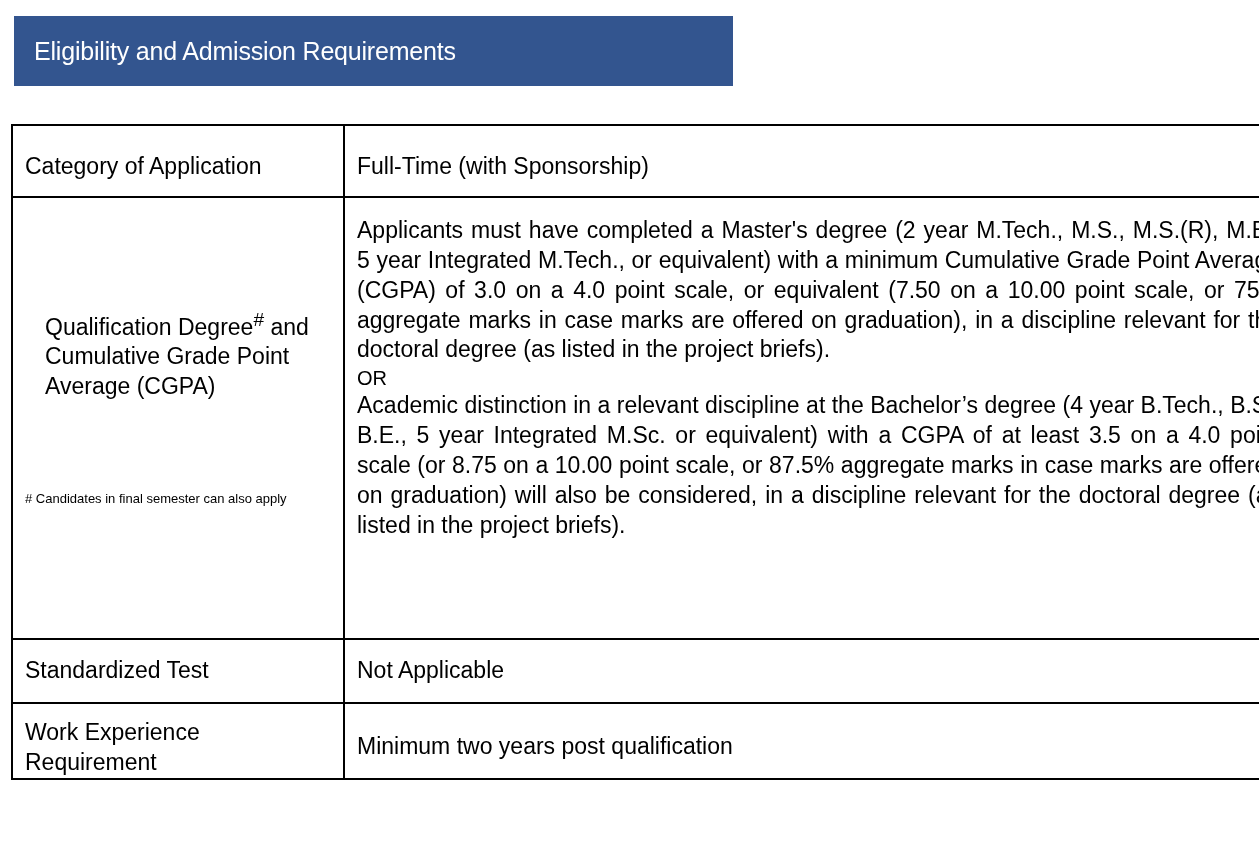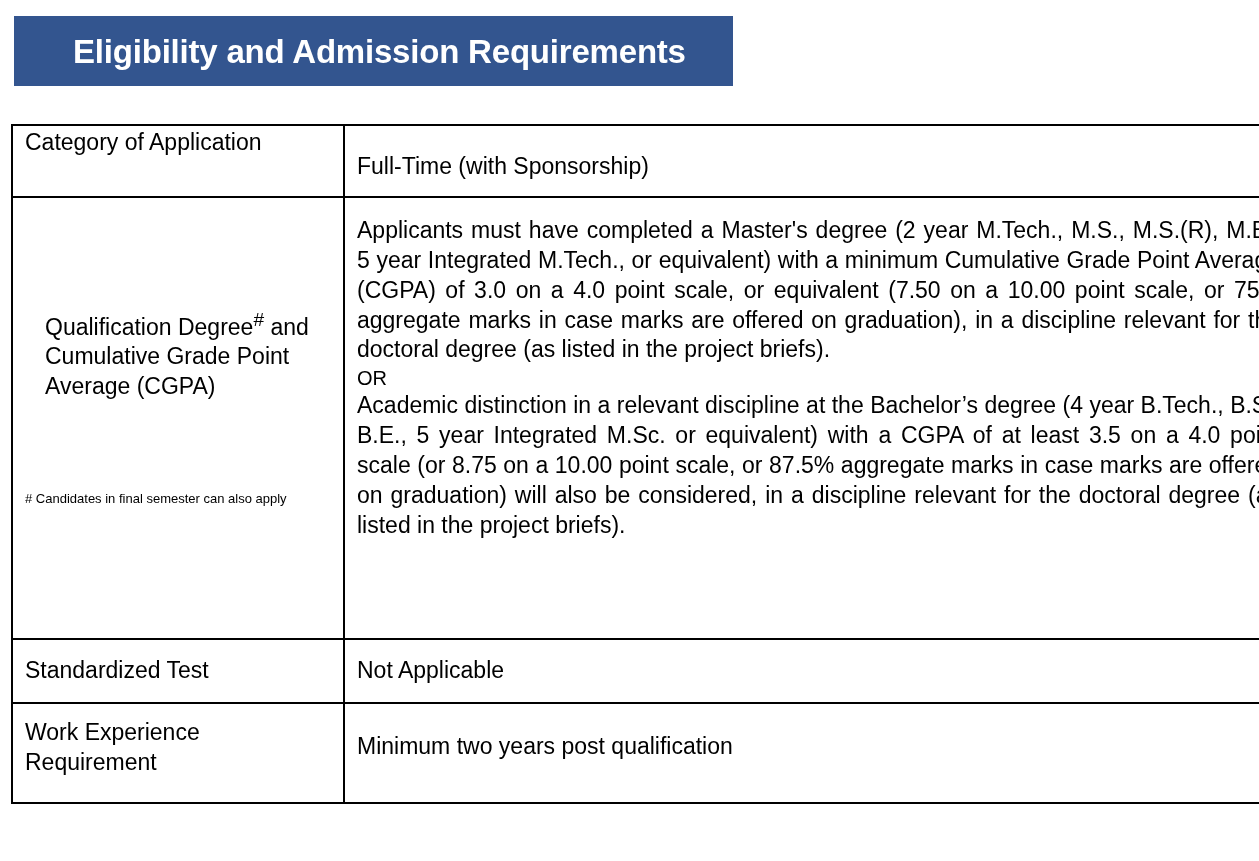--- a/index.html
+++ b/index.html
@@ -25,28 +25,27 @@
     height: 70px;
     background: #33558F;
     box-sizing: border-box;
   }
   .banner-title {
     position: absolute;
     left: 20px;
     top: 50%;
     transform: translateY(-50%);
     color: #ffffff;
-    font-weight: bold;
-    font-size: 33px;
+    font-weight: normal;
+    font-size: 25px;
     line-height: 1;
     letter-spacing: -0.2px;
     white-space: nowrap;
     font-family: "Liberation Sans Narrow", "Liberation Sans", sans-serif;
     transform-origin: left center;
-    margin-left: 39px;
   }
 
   
   .req-table {
     position: absolute;
     left: 11px;
     top: 124px;
     width: 1234px;
     border-collapse: collapse;
     table-layout: fixed;
@@ -62,21 +61,21 @@
   }
   td.col-label {
     width: 307px;
   }
   td.col-value {
     width: 923px;
   }
 
   
   .row-head td {
-    padding-top: 2px;
+    padding-top: 26px;
     padding-bottom: 14px;
   }
   .row-head .col-value {
     padding-top: 26px;
   }
 
   
   .label-text {
     display: block;
   }
@@ -128,21 +127,21 @@
   
   .row-simple td {
     padding-top: 16px;
     padding-bottom: 16px;
   }
   .row-simple .col-value {
     padding-top: 16px;
   }
   .row-work .col-label {
     padding-top: 14px;
-    padding-bottom: 24px;
+    padding-bottom: 0;
     margin-left: 12px;
   }
   .row-work .col-value {
     padding-top: 28px;
   }
 </style>
 </head>
 <body>
 
 <div class="banner" style="background: rgb(51, 85, 143);">

